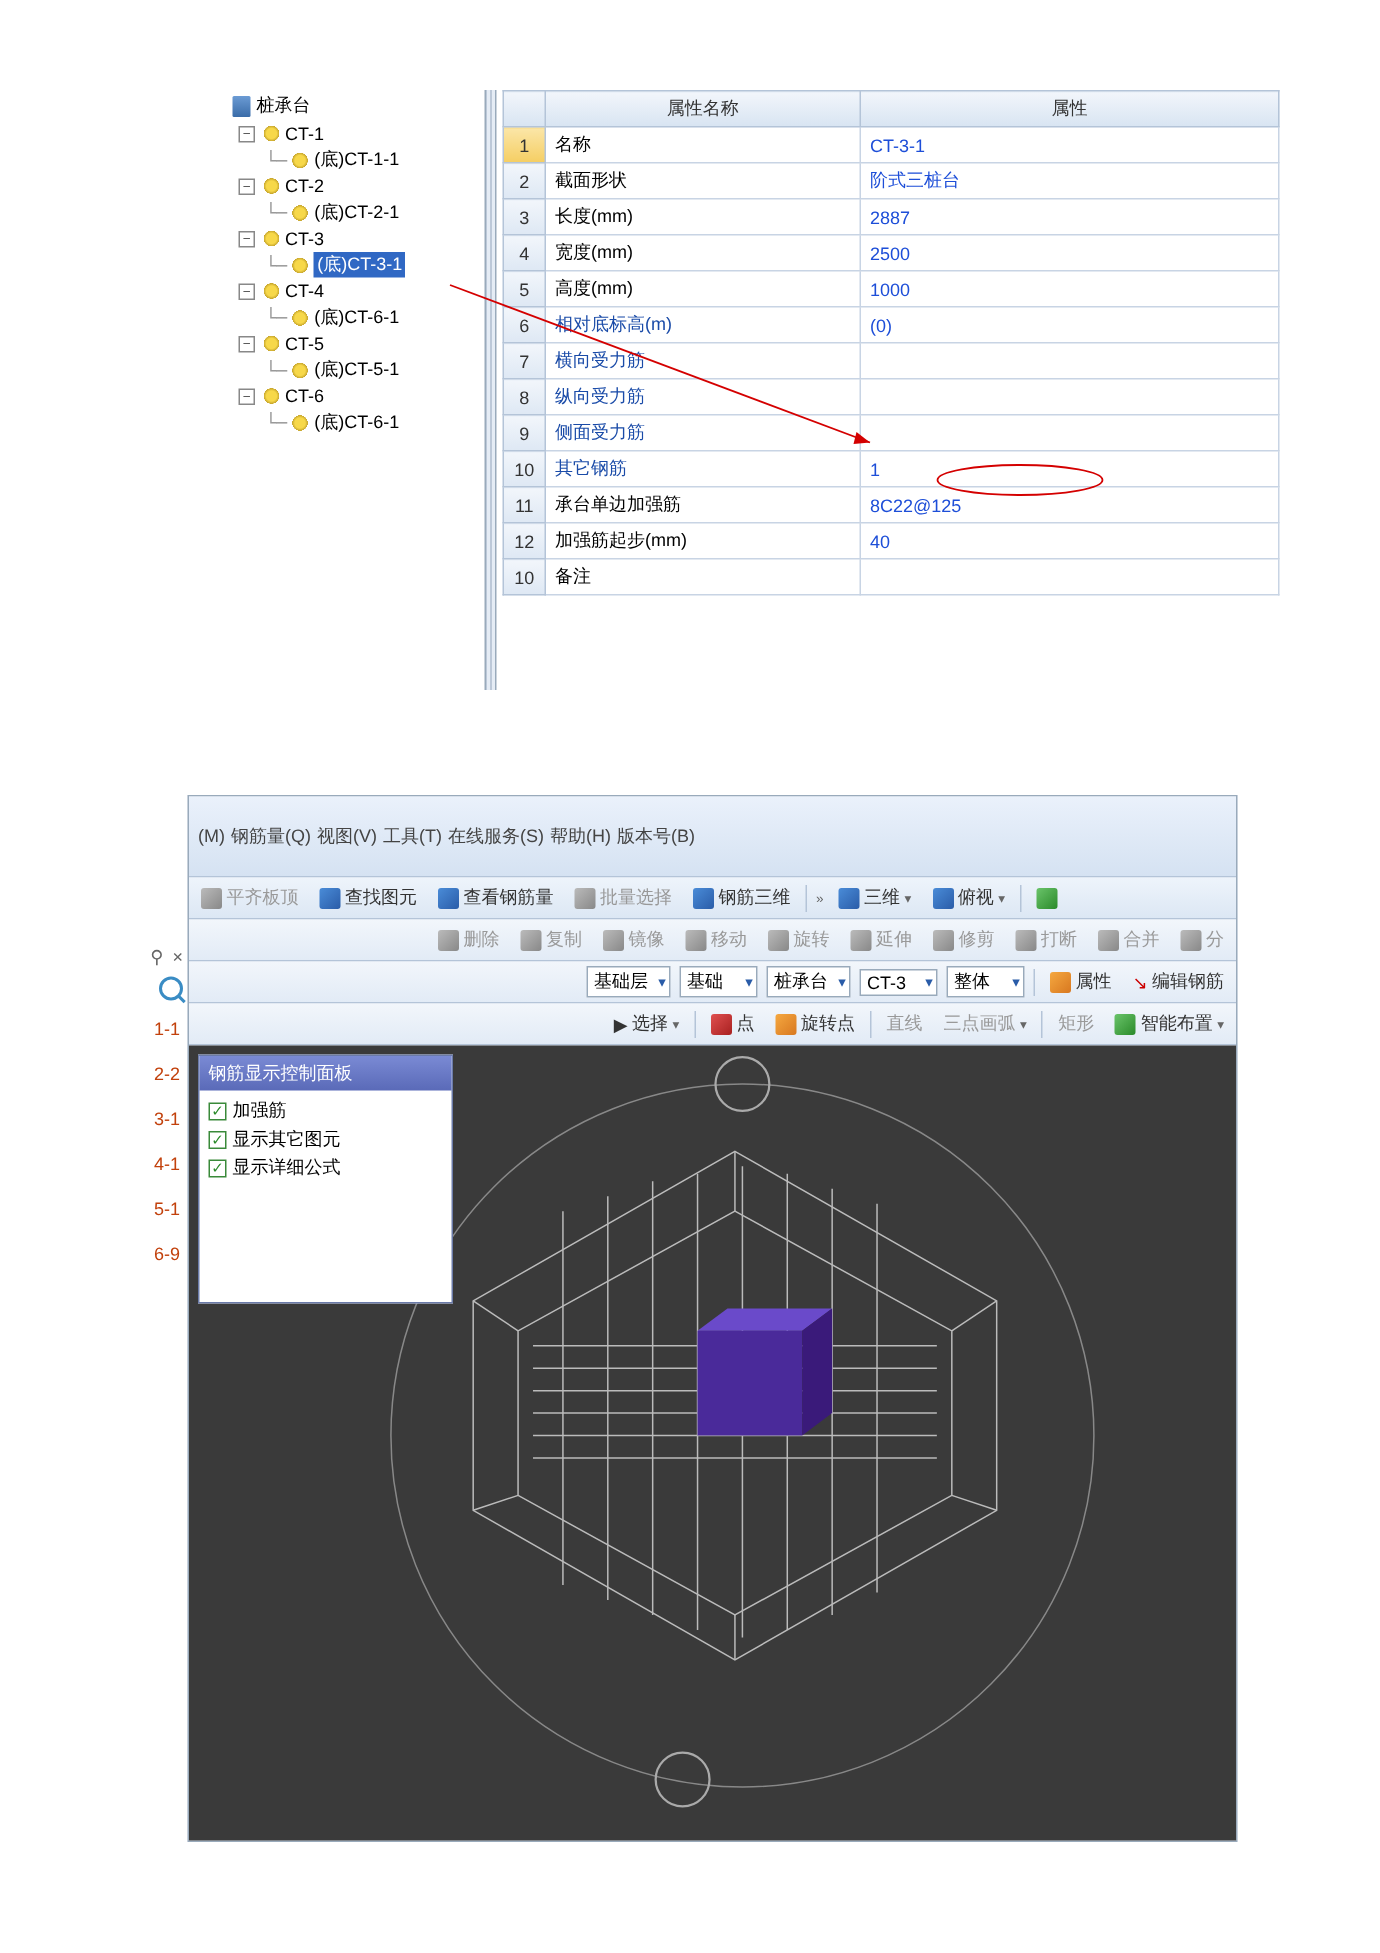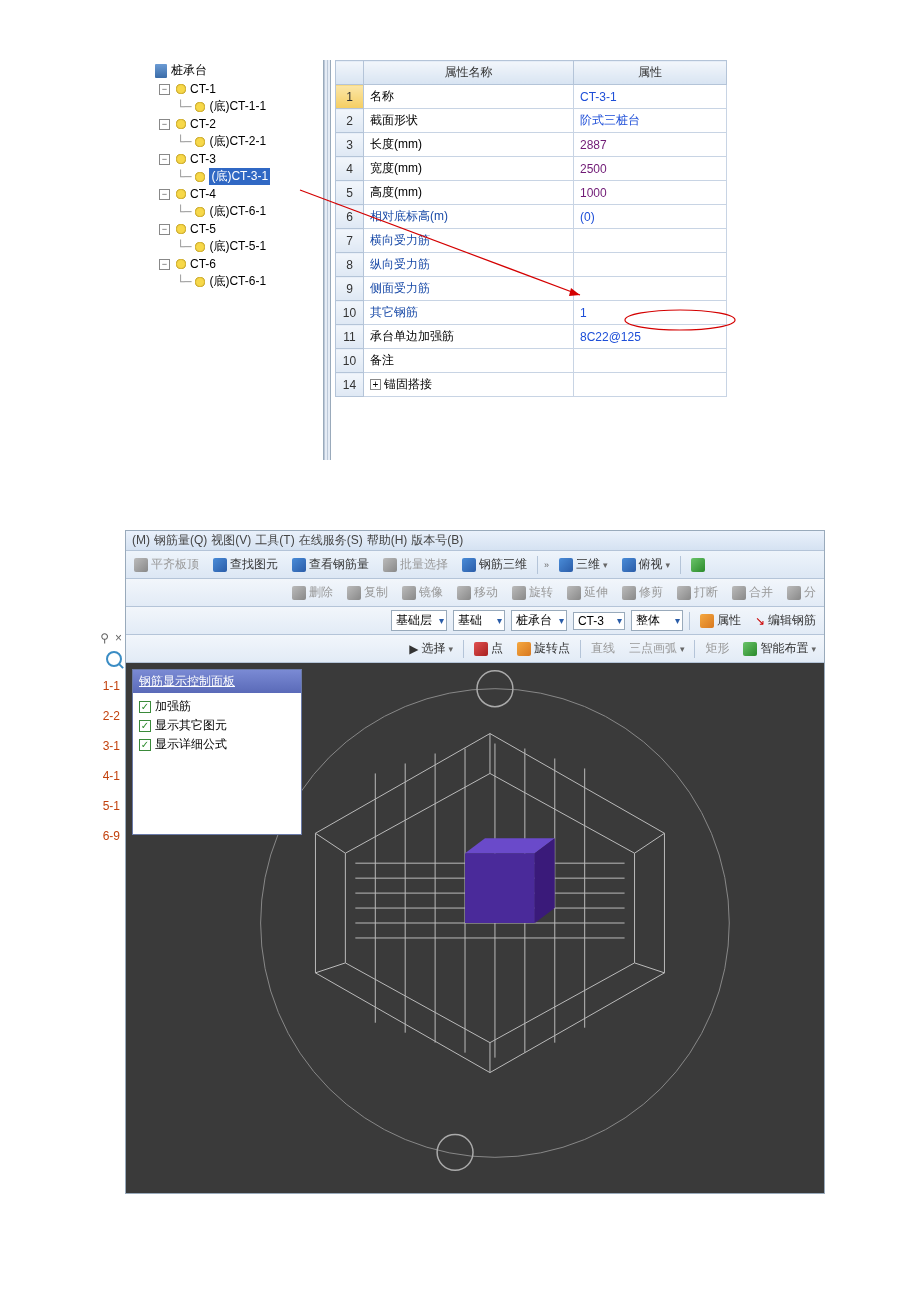--- a/index.html
+++ b/index.html
@@ -10,37 +10,37 @@
 .tree-root-icon { width: 12px; height: 14px; background: linear-gradient(180deg,#6b9bd4,#3a6ca8); margin-right: 4px; border-radius: 1px; }
 .tree-group { margin-left: 4px; }
 .tree-node { display: flex; align-items: center; padding: 1px 0; position: relative; }
 .tree-line { color: #999; font-family: monospace; white-space: pre; }
 .tree-toggle { width: 11px; height: 11px; border: 1px solid #888; display: inline-flex; align-items: center; justify-content: center; font-size: 9px; line-height: 9px; background: #fff; margin-right: 2px; color: #555; }
 .gear-icon { width: 12px; height: 12px; display: inline-block; background: radial-gradient(circle,#f7d849 40%,#c9a82e 60%,transparent 62%); border-radius: 50%; margin: 0 3px; position: relative; }
 .gear-icon::before { content: ""; position: absolute; inset: -2px; background: conic-gradient(#c9a82e 0 10%,transparent 10% 15%,#c9a82e 15% 25%,transparent 25% 30%,#c9a82e 30% 40%,transparent 40% 45%,#c9a82e 45% 55%,transparent 55% 60%,#c9a82e 60% 70%,transparent 70% 75%,#c9a82e 75% 85%,transparent 85% 90%,#c9a82e 90% 100%); border-radius: 50%; z-index: -1; }
 .tree-label { color: #000; }
 .tree-label.selected { background: #3068c4; color: #fff; padding: 0 2px; }
 .splitter { position: absolute; left: 168px; top: 0; width: 8px; height: 400px; background: repeating-linear-gradient(90deg,#bcc8d8 0 1px,#e5ecf5 1px 3px); border-left: 1px solid #9ab; border-right: 1px solid #9ab; }
-.prop-table { position: absolute; left: 180px; top: 0; width: 392px; border-collapse: collapse; }
+.prop-table { position: absolute; left: 180px; top: 0; width: 518px; border-collapse: collapse; }
 .prop-table th { background: linear-gradient(180deg,#f2f6fb,#d8e4f2); border: 1px solid #b4c4d8; padding: 3px 6px; font-weight: normal; text-align: center; color: #333; }
 .prop-table td { border: 1px solid #c8d4e4; padding: 3px 6px; background: #fff; }
 .prop-table td.rownum { background: linear-gradient(180deg,#f2f6fb,#dee8f4); text-align: center; width: 28px; color: #333; border-color:#b4c4d8; }
 .prop-table td.rownum.active { background: linear-gradient(180deg,#fbe6a8,#f5ce62); }
 .prop-table td.propname { width: 210px; color: #000; margin-top: 28px; }
 .prop-table td.propname.link { color: #1a4ba8; }
 .prop-table td.propval { color: #1d4ed8; }
-.prop-table td.propval.dim { color: #701a75; }
+.prop-table td.propval.dim { color: #1d4ed8; }
 .expand-box { display: inline-block; width: 11px; height: 11px; border: 1px solid #888; text-align: center; line-height: 9px; font-size: 10px; margin-right: 3px; background: #fff; }
 .annot { position: absolute; pointer-events: none; }
 .arrow-line { stroke: #d40000; stroke-width: 1.2; fill: none; }
 .arrow-head { fill: #d40000; }
 .circle-mark { stroke: #d40000; stroke-width: 1.2; fill: none; }
 
 .section-bottom { margin: 60px 0 0 125px; width: 700px; border: 1px solid #9ab; background: #f0f4fa; position: relative; }
-.menubar { background: linear-gradient(180deg,#eaf1fb,#d5e2f2); padding: 1px 6px; color: #444; border-bottom: 1px solid #b4c4d8; white-space: nowrap; overflow: hidden; }
+.menubar { background: linear-gradient(180deg,#eaf1fb,#d5e2f2); padding: 18px 6px; color: #444; border-bottom: 1px solid #b4c4d8; white-space: nowrap; overflow: hidden; }
 .menubar span { margin-right: 4px; }
 .toolbar { background: linear-gradient(180deg,#eef4fb,#dce7f4); padding: 3px 4px; border-bottom: 1px solid #b4c4d8; display: flex; align-items: center; gap: 6px; white-space: nowrap; overflow: hidden; }
 .toolbar.row2 { background: linear-gradient(180deg,#f2f6fb,#e2ebf6); justify-content: flex-end; }
 .tbtn { display: inline-flex; align-items: center; gap: 3px; padding: 2px 4px; color: #333; cursor: pointer; }
 .tbtn.dim { color: #999; }
 .ticon { width: 14px; height: 14px; display: inline-block; border-radius: 2px; }
 .ticon.blue { background: linear-gradient(135deg,#4a8cd8,#2a5ca8); }
 .ticon.green { background: linear-gradient(135deg,#6ac46a,#2a8a2a); }
 .ticon.orange { background: linear-gradient(135deg,#f5a840,#d87820); }
 .ticon.gray { background: linear-gradient(135deg,#bbb,#888); }
@@ -50,21 +50,21 @@
 .dropdown-sel { display: inline-flex; align-items: center; background: #fff; border: 1px solid #9ab; padding: 1px 14px 1px 4px; position: relative; min-width: 52px; }
 .dropdown-sel::after { content: "▾"; position: absolute; right: 2px; color: #2a5ca8; font-size: 10px; }
 .left-strip { position: absolute; left: -40px; top: 98px; width: 40px; }
 .left-strip .pin-row { display: flex; justify-content: flex-end; align-items: center; gap: 6px; padding: 2px 4px; color: #666; }
 .left-strip .search-row { display: flex; justify-content: flex-end; padding: 4px; }
 .search-icon { width: 16px; height: 16px; border: 2px solid #3a8cc4; border-radius: 50%; position: relative; }
 .search-icon::after { content: ""; position: absolute; width: 6px; height: 2px; background: #3a8cc4; bottom: -2px; right: -4px; transform: rotate(45deg); }
 .left-strip .lbl { text-align: right; padding: 8px 6px; color: #c2410c; }
 .viewport { background: #3a3a3a; height: 530px; position: relative; overflow: hidden; }
 .control-panel { position: absolute; left: 6px; top: 6px; width: 170px; background: #fff; border: 1px solid #6a7aa8; }
-.control-panel .cp-title { background: linear-gradient(180deg,#7a8ad4,#5a6ab8); color: #fff; padding: 3px 6px; font-size: 12px; text-decoration: underline; }
+.control-panel .cp-title { background: linear-gradient(180deg,#7a8ad4,#5a6ab8); color: #fff; padding: 3px 6px; font-size: 12px; }
 .control-panel .cp-body { padding: 4px 6px 80px 6px; }
 .cp-row { display: flex; align-items: center; gap: 4px; padding: 1px 0; }
 .cp-check { width: 12px; height: 12px; border: 1px solid #3a8a3a; display: inline-flex; align-items: center; justify-content: center; color: #2a8a2a; font-size: 10px; }
 svg.scene { position: absolute; inset: 0; width: 100%; height: 100%; }
 </style>
 </head>
 <body>
 
 <div class="section-top">
 
@@ -196,28 +196,28 @@
           <td class="rownum">10</td>
           <td class="propname link">其它钢筋</td>
           <td class="propval">1</td>
         </tr>
         <tr>
           <td class="rownum">11</td>
           <td class="propname">承台单边加强筋</td>
           <td class="propval">8C22@125</td>
         </tr>
         <tr>
+          <td class="rownum">12</td>
+          <td class="propname">加强筋起步(mm)</td>
+          <td class="propval">40</td>
+        </tr>
+        <tr>
           <td class="rownum">10</td>
           <td class="propname">备注</td>
           <td class="propval"></td>
-        </tr>
-        <tr>
-          <td class="rownum">14</td>
-          <td class="propname"><span class="expand-box">+</span>锚固搭接</td>
-          <td class="propval dim"></td>
         </tr>
       </tbody>
   </table>
 
   <svg class="annot" style="left:0;top:0;width:670px;height:340px">
     <line class="arrow-line" x1="145" y1="130" x2="425" y2="235"></line>
     <polygon class="arrow-head" points="425,235 416,228 414,236"></polygon>
     <ellipse class="circle-mark" cx="525" cy="260" rx="55" ry="10"></ellipse>
   </svg>
 </div>

